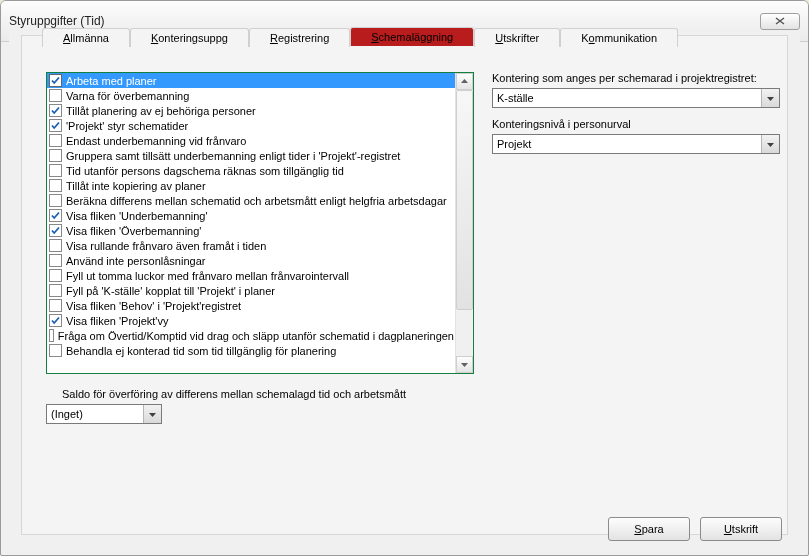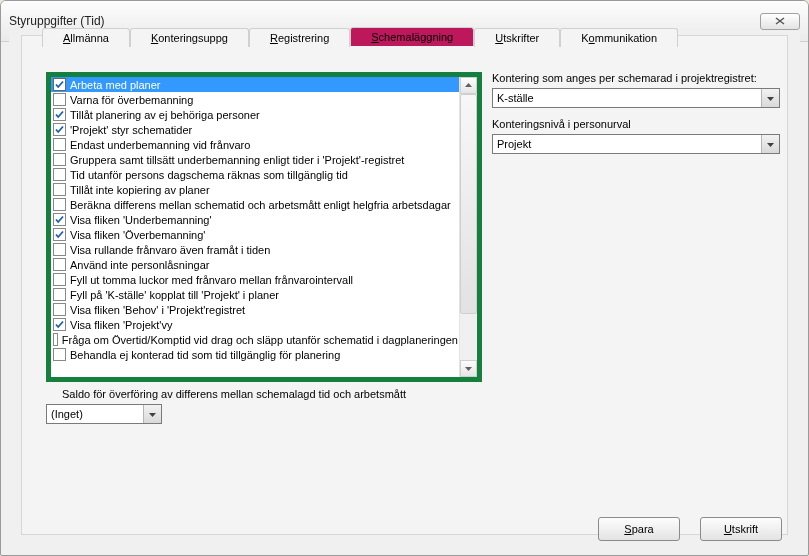--- a/index.html
+++ b/index.html
@@ -5,42 +5,42 @@
   html,body{margin:0;padding:0;font-family:"Segoe UI",Tahoma,Arial,sans-serif;font-size:11px;color:#000;background:#ece9d8;}
   .window{width:809px;height:556px;box-sizing:border-box;background:#f0f0f0;border:1px solid #9a9a9a;border-radius:6px 6px 2px 2px;position:relative;overflow:hidden;}
   .titlebar{height:24px;line-height:24px;padding:8px 8px;background:linear-gradient(#fdfdfd,#eaeaea);border-bottom:1px solid #cfcfcf;display:flex;justify-content:space-between;align-items:center;color:#222;}
   .titlebar .title{font-size:12px;}
   .close-btn{width:38px;height:15px;border:1px solid #a0a0a0;border-radius:3px;background:linear-gradient(#fff,#e3e3e3);display:flex;align-items:center;justify-content:center;font-size:10px;color:#444;cursor:default;}
   .client{position:absolute;left:8px;right:8px;top:30px;bottom:8px;background:#f0f0f0;}
   .frame{position:absolute;left:12px;right:12px;top:4px;height:498px;border:1px solid #d6d6d6;background:#f4f4f4;}
   .tabs{position:absolute;left:20px;top:-9px;display:flex;gap:0;background:transparent;}
   .tab{height:18px;line-height:18px;padding:0 20px;border:1px solid #d0d0d0;border-bottom:none;background:#f4f4f4;border-top-left-radius:3px;border-top-right-radius:3px;font-size:11px;position:relative;}
   .tab .ul{text-decoration:underline;}
-  .tab.active{background:#be185d;z-index:2;}
+  .tab.active{background:#b91c1c;z-index:2;}
   .tab:not(.active){top:1px;}
-  .listbox{position:absolute;left:24px;top:36px;width:426px;height:300px;border:5px solid #15803d;background:#fff;overflow:hidden;}
+  .listbox{position:absolute;left:24px;top:36px;width:426px;height:300px;border:1px solid #15803d;background:#fff;overflow:hidden;}
   .list-inner{position:absolute;left:0;top:0;right:17px;bottom:0;overflow:hidden;}
   .row{display:flex;align-items:center;height:15px;padding:0 2px;white-space:nowrap;overflow:hidden;}
   .row.sel{background:#3399ff;color:#fff;}
   .cb{width:13px;height:13px;border:1px solid #888;background:#fff;box-sizing:border-box;margin-right:4px;display:inline-flex;align-items:center;justify-content:center;font-size:10px;line-height:10px;}
   .row.sel .cb{border-color:#666;background:#fff;}
   .cb.checked svg{display:block;}
   .cb svg{display:none;width:9px;height:9px;}
   .scrollbar{position:absolute;right:0;top:0;width:17px;bottom:0;background:#f0f0f0;border-left:1px solid #e3e3e3;}
   .sb-btn{height:17px;background:linear-gradient(#fdfdfd,#e5e5e5);border:1px solid #cfcfcf;box-sizing:border-box;display:flex;align-items:center;justify-content:center;position:absolute;left:0;right:0;}
   .sb-btn.up{top:0;}
   .sb-btn.down{bottom:0;}
   .sb-btn svg{width:7px;height:7px;display:block;}
   .thumb{position:absolute;left:0;right:0;top:17px;height:220px;background:linear-gradient(#f7f7f7,#e2e2e2);border:1px solid #cfcfcf;box-sizing:border-box;border-radius:2px;}
   .lbl{position:absolute;font-size:11px;color:#000;}
   .combo{position:absolute;height:20px;border:1px solid #7a7a7a;background:#fff;box-sizing:border-box;}
   .combo .val{position:absolute;left:4px;right:18px;top:0;line-height:18px;white-space:nowrap;overflow:hidden;}
   .combo .arrow{position:absolute;right:0;top:0;width:17px;height:100%;background:linear-gradient(#f2f2f2,#d9d9d9);border-left:1px solid #b5b5b5;display:flex;align-items:center;justify-content:center;}
   .combo .arrow svg{width:7px;height:7px;display:block;}
-  .footer{position:absolute;left:0;right:0;bottom:0;height:36px;display:flex;justify-content:flex-end;align-items:center;gap:20px;padding-right:18px;}
+  .footer{position:absolute;left:0;right:0;bottom:0;height:36px;display:flex;justify-content:flex-end;align-items:center;gap:10px;padding-right:18px;}
   .btn{width:80px;height:22px;border:1px solid #8b8b8b;background:linear-gradient(#fdfdfd,#e3e3e3);border-radius:3px;display:flex;align-items:center;justify-content:center;font-size:11px;}
   .btn .ul{text-decoration:underline;}
 </style>
 </head>
 <body>
 
 <div class="window">
   <div class="titlebar">
     <span class="title">Styruppgifter (Tid)</span>
     <div class="close-btn">

